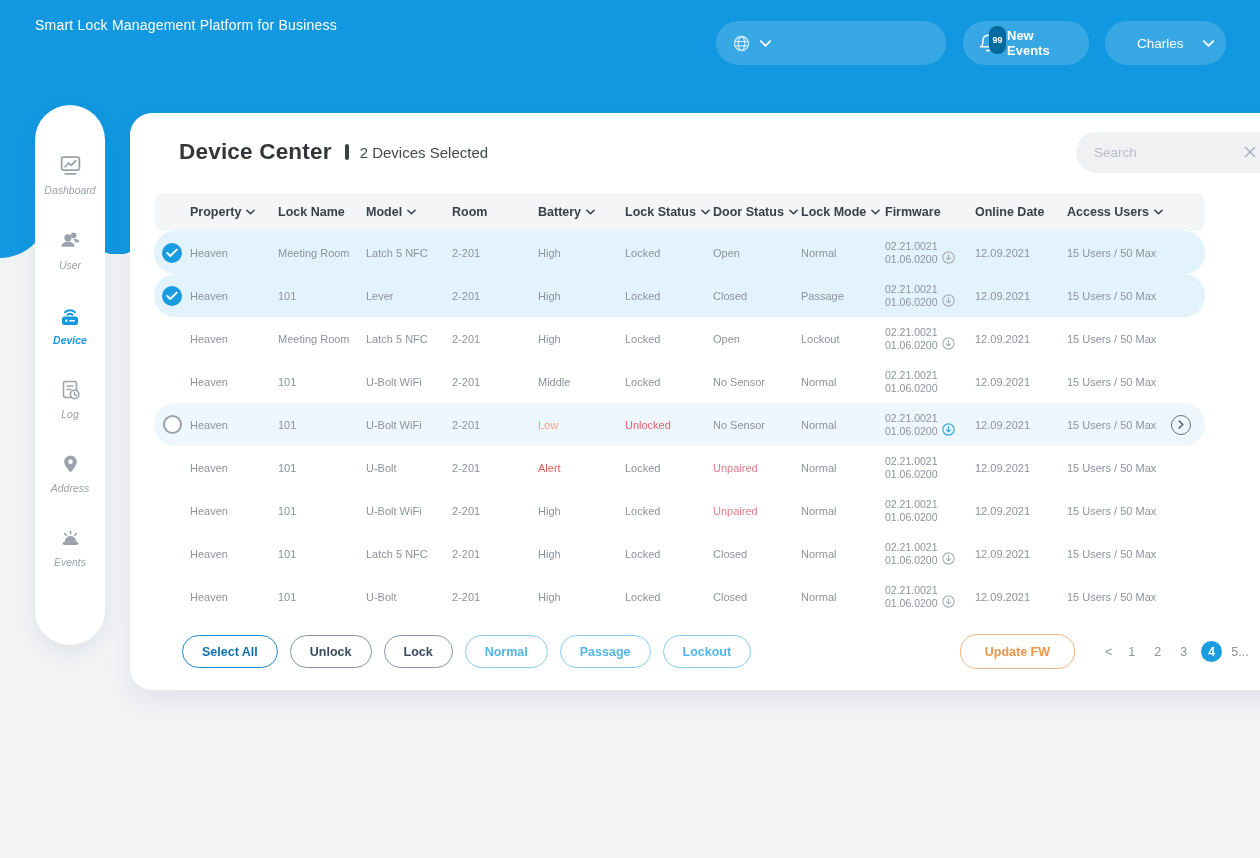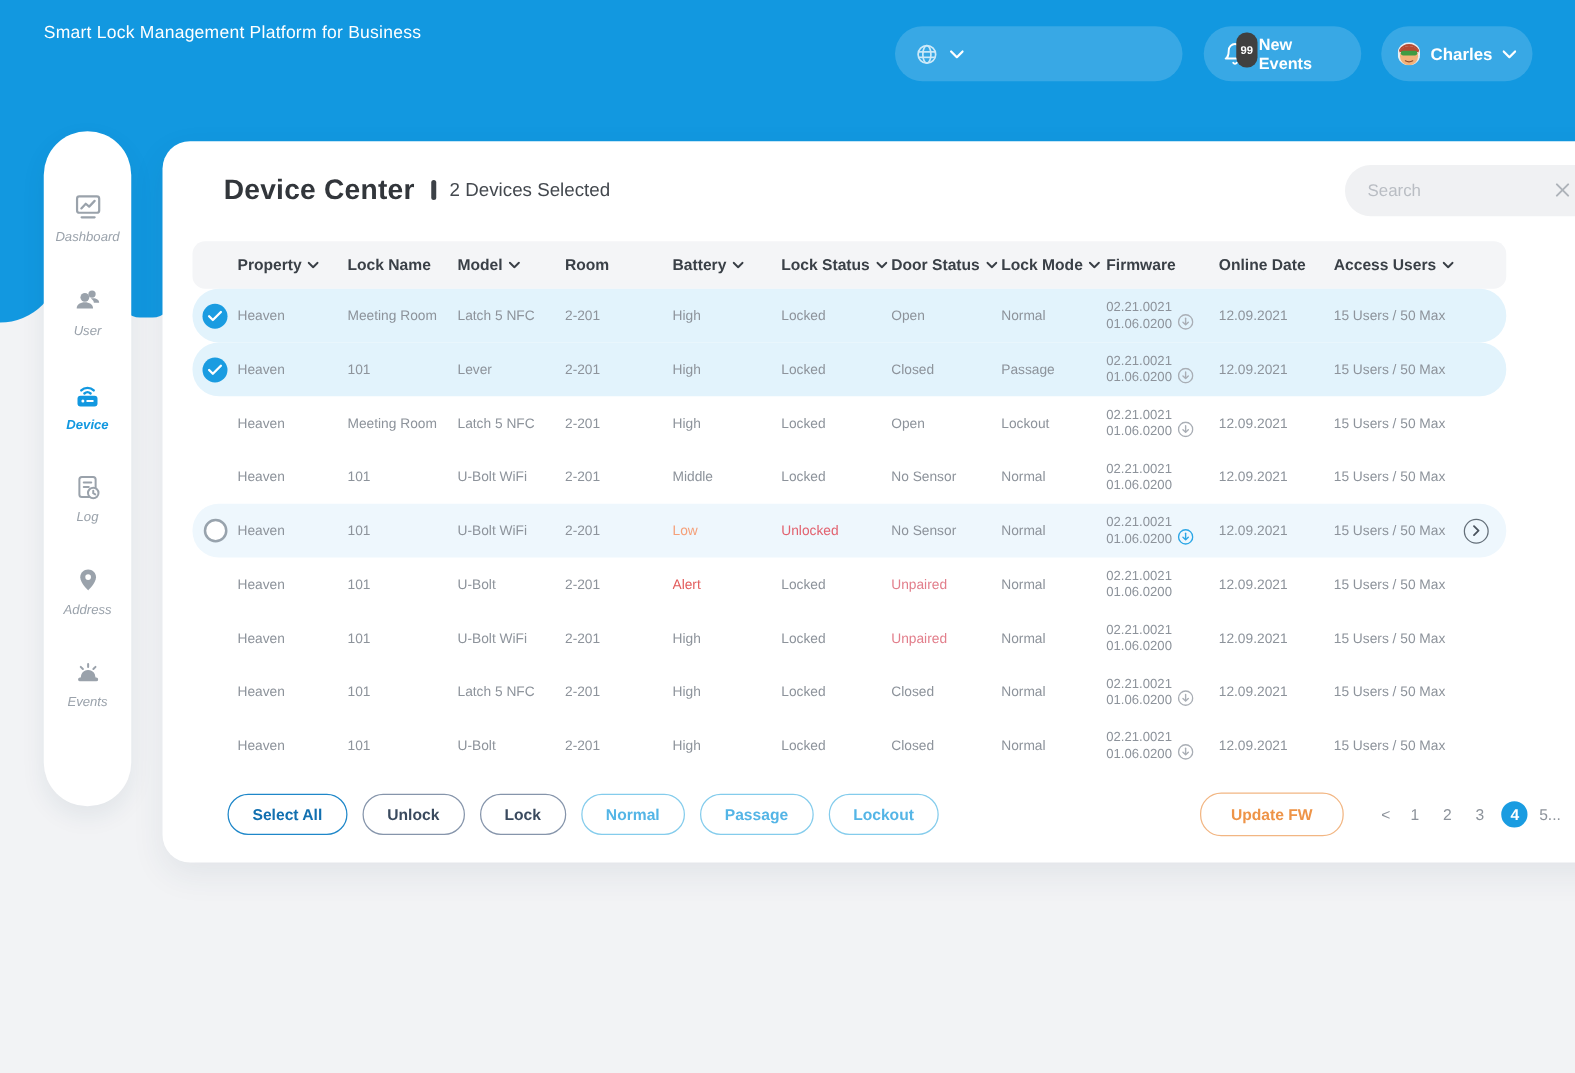--- a/index.html
+++ b/index.html
@@ -23,25 +23,25 @@
   .logo-main { font-size:31px; font-weight:800; font-style:italic; letter-spacing:1px; line-height:1.1; }
   .logo-badge { background:#fff; color:#1298e0; font-size:12px; font-weight:700; font-style:italic;
     border-radius:11px; padding:3px 11px; margin-left:5px; transform:translateY(-6px); }
   .tagline { font-size:14px; margin-top:3px; letter-spacing:.2px; }
 
   .pill { position:absolute; top:21px; height:44px; border-radius:22px;
     background:rgba(255,255,255,.16); display:flex; align-items:center; color:#fff; }
   .tz-pill { left:716px; width:230px; padding:0 16px; gap:9px; }
   .tz-text { font-size:13px; color:#9fd4f3; flex:1; }
   .events-pill { left:963px; width:126px; padding:0 15px; gap:9px; font-size:13px; font-weight:700; cursor:pointer; }
-  .user-pill { left:1105px; width:121px; padding:7px 13px; gap:8px; font-size:13.5px; font-weight:700; cursor:pointer; }
+  .user-pill { left:1105px; width:121px; padding:7px 13px; gap:19px; font-size:13.5px; font-weight:400; cursor:pointer; }
   .icon { display:inline-flex; align-items:center; justify-content:center; }
   .globe { opacity:.75; }
   .bell-wrap { position:relative; display:inline-flex; }
-  .badge { position:absolute; top:-7px; right:-8px; background:#404040; color:#fff;
+  .badge { position:absolute; top:-7px; right:-8px; background:#0369a1; color:#fff;
     min-width:17px; height:28px; border-radius:8px; font-size:9px; font-weight:700;
     display:flex; align-items:center; justify-content:center; padding:0 3px; }
   .avatar { width:28px; height:28px; border-radius:50%; overflow:hidden; display:inline-flex; }
 
   
   .sidebar { position:absolute; left:35px; top:105px; width:70px; height:540px; background:#fff;
     border-radius:35px; box-shadow:0 8px 20px rgba(30,60,90,.08);
     display:flex; flex-direction:column; align-items:center; padding-top:48px; gap:32px; }
   .side-item { display:flex; flex-direction:column; align-items:center; gap:6px;
     color:#9aa2ab; cursor:pointer; width:100%; }

